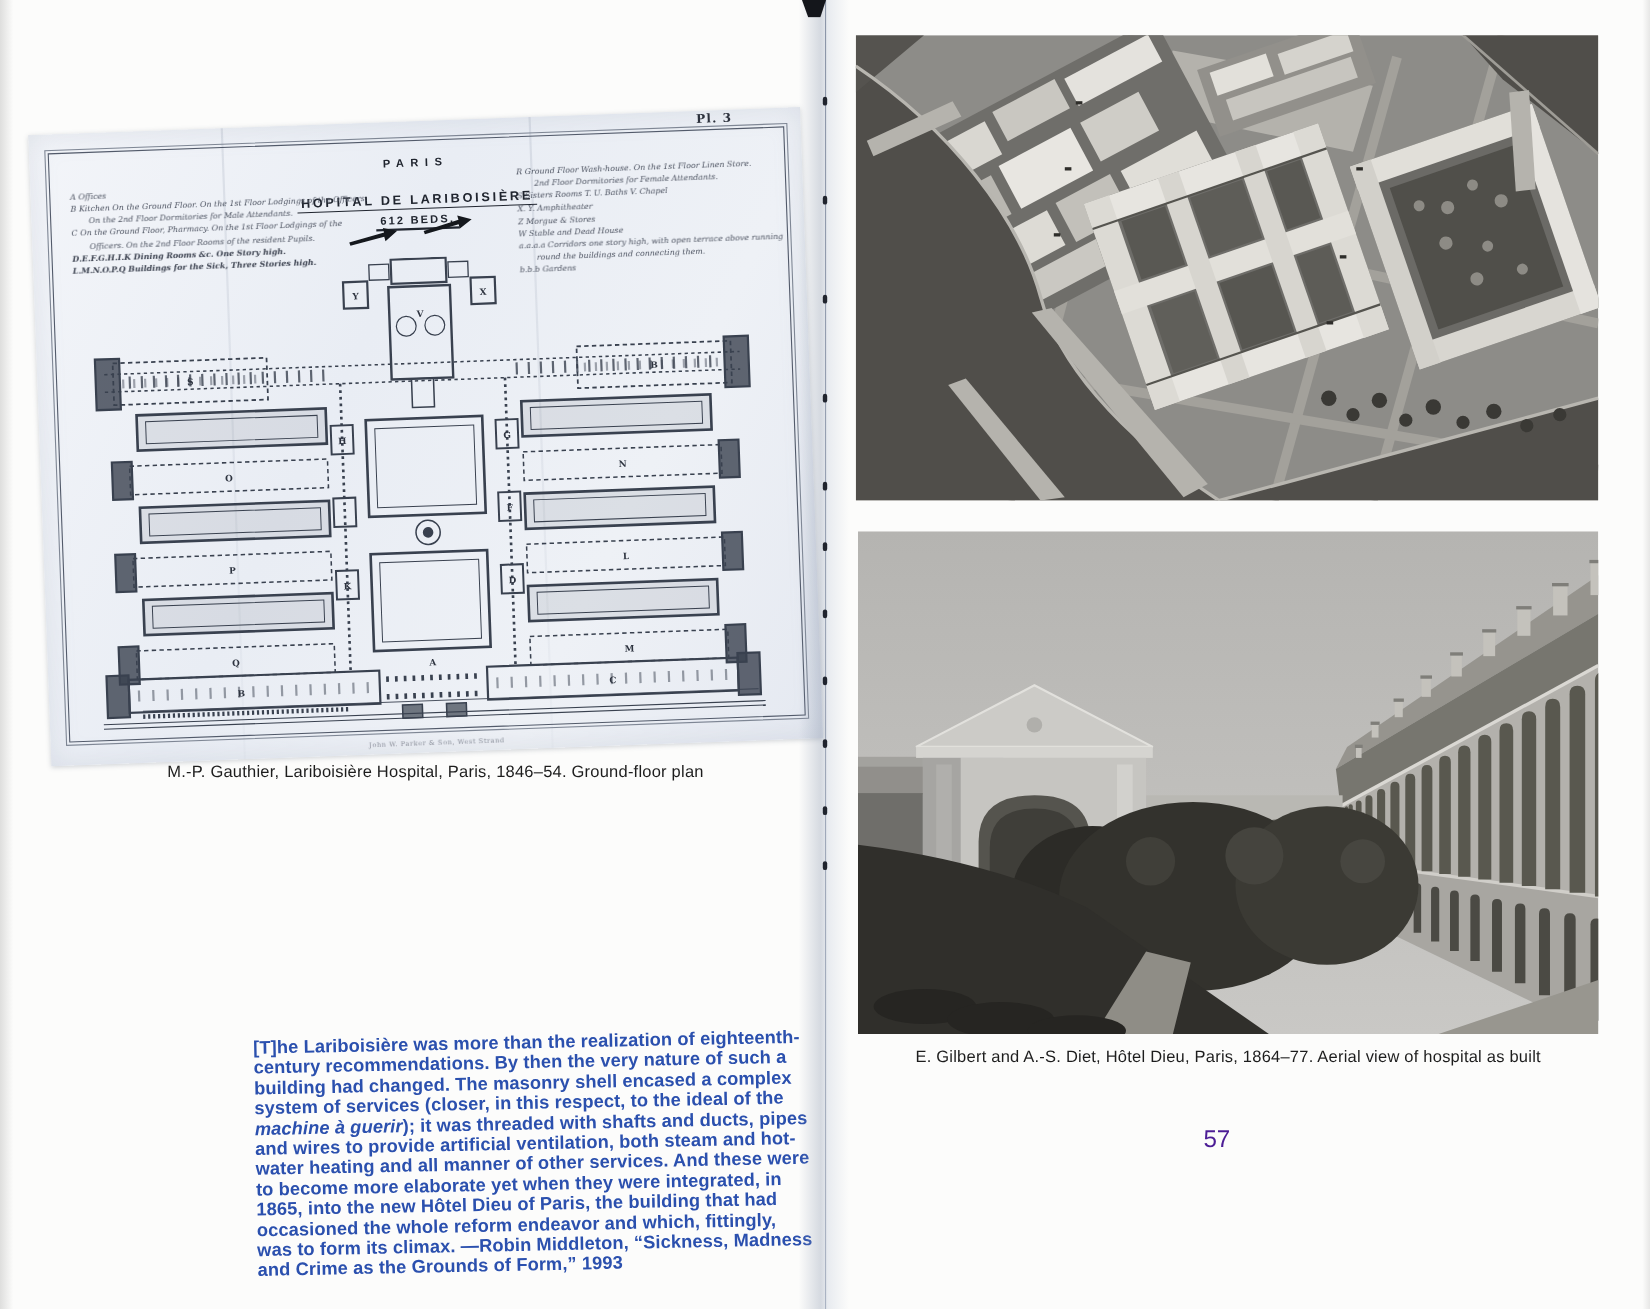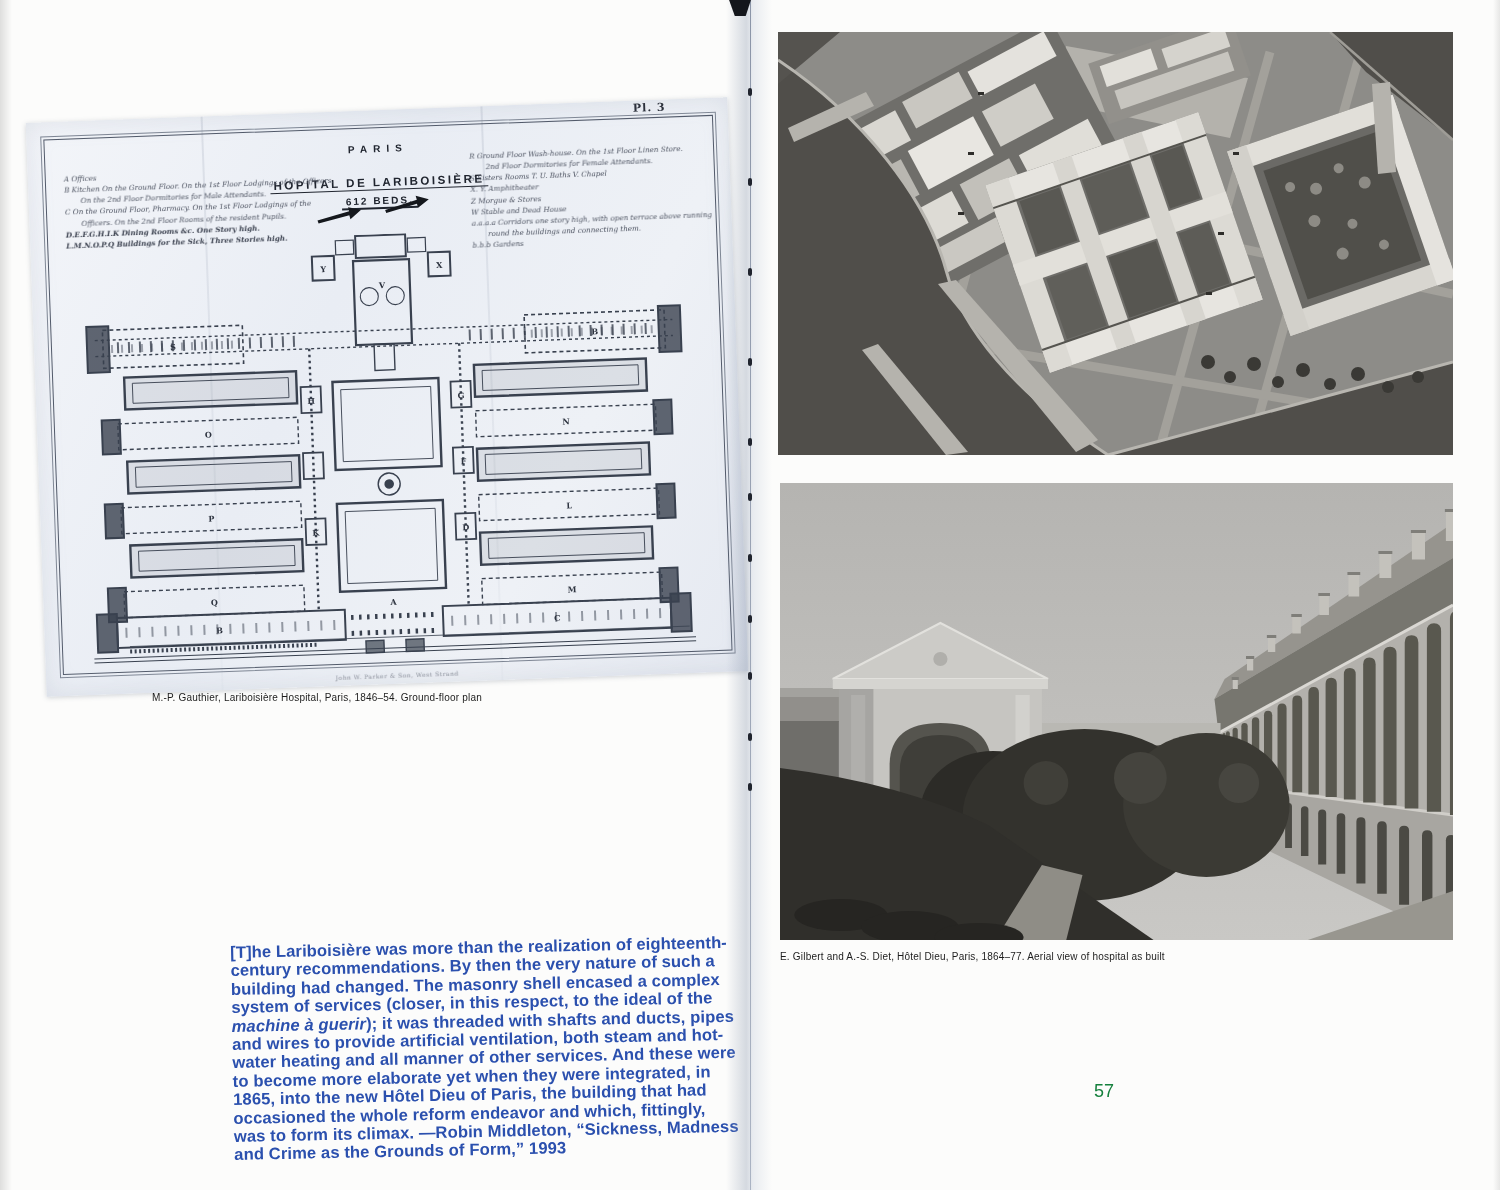--- a/index.html
+++ b/index.html
@@ -46,30 +46,30 @@
   .legend .strong{font-weight:700;color:#3c4250}
   .legend-left{left:36px;top:52px}
   .legend-right{left:442px;top:44px}
 
   .plan-svg{position:absolute;left:22px;top:124px;width:656px;height:426px}
   .plan-svg text{font:700 8px "DejaVu Serif",serif;fill:#2e3440;text-anchor:middle}
   .imprint{position:absolute;bottom:5px;left:0;width:100%;text-align:center;
     font:6px "DejaVu Serif",serif;color:#8a8f9a;letter-spacing:.5px;filter:blur(.4px)}
 
   
-  .caption{font-size:10px;line-height:1.45;letter-spacing:.2px;color:#1d1d1d}
+  .caption{font-size:15px;line-height:1.45;letter-spacing:.2px;color:#1d1d1d}
   .caption-left{position:absolute;left:152px;top:691px}
-  .caption-right{position:absolute;left:780px;top:950px;width:673px;}
+  .caption-right{position:absolute;left:780px;top:950px;width:673px;text-align:center}
 
   .quote{position:absolute;left:230px;top:944px;width:508px;margin:0;
     font-weight:700;font-size:16.6px;line-height:18.4px;letter-spacing:.1px;
     transform:rotate(-1.15deg);transform-origin:0 0}
   .quote em{font-style:italic}
 
-  .page-number{position:absolute;left:1094px;top:1081px;font-size:18px;color:#15803d}
+  .page-number{position:absolute;left:1094px;top:1023px;font-size:22px;color:#4c1d95}
 
   
   .aerial{position:absolute;left:778px;top:32px;width:675px;height:423px}
   .courtyard{position:absolute;left:780px;top:483px;width:673px;height:457px}
 </style>
 </head>
 <body>
 
 <div class="page-edge-left"></div>
 <div class="page-edge-right"></div>

